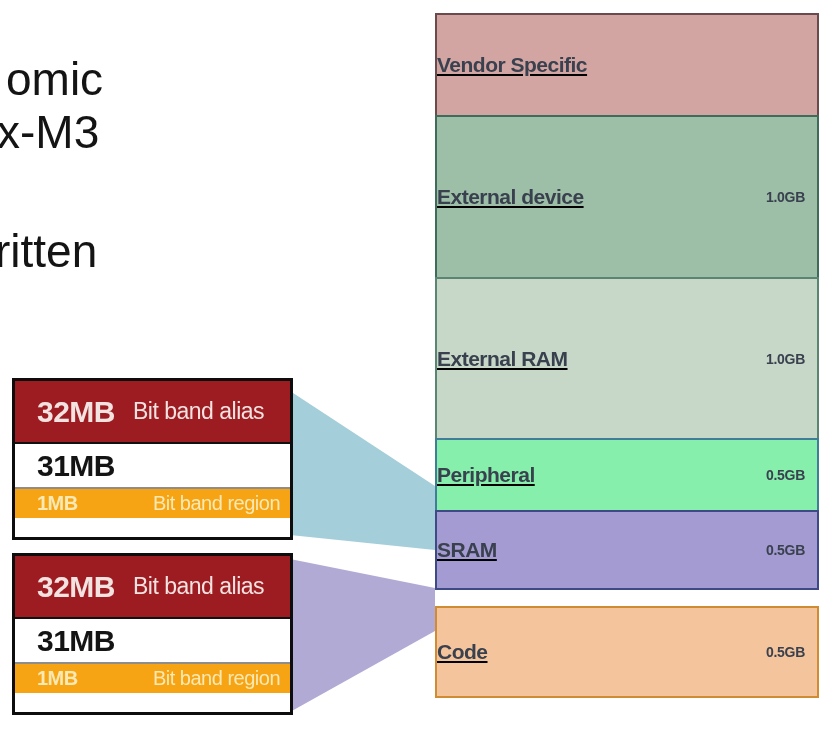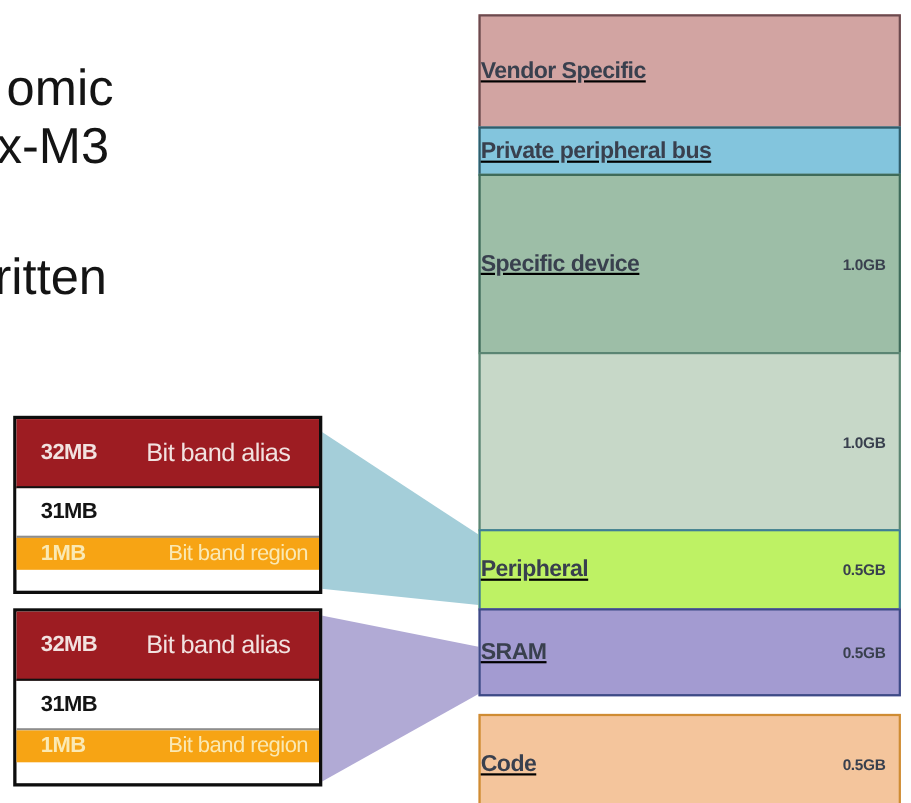--- a/index.html
+++ b/index.html
@@ -24,21 +24,21 @@
   .bbox{
     position:absolute;left:12px;width:281px;height:162px;
     border:3px solid #0d0d0d;box-sizing:border-box;z-index:2;background:#ffffff;
   }
   .bbox1{top:378px;}
   .bbox2{top:553px;}
   .brow{display:flex;align-items:center;box-sizing:border-box;}
   .brow-alias{height:63px;border-bottom:2px solid #111111;}
   .brow-free{height:45px;border-bottom:2px solid #8d8d8d;}
   .brow-region{height:29px;gap:36px;}
-  .bsize{width:70px;padding-left:22px;font-weight:bold;font-size:20px;letter-spacing:-0.5px;}
+  .bsize{width:70px;padding-left:22px;font-weight:bold;font-size:30px;letter-spacing:-0.5px;}
   .blabel{flex:1;text-align:center;font-weight:normal;font-size:23px;letter-spacing:-0.5px;}
   .brow-alias .bsize,.brow-alias .blabel{color:#f2e2e0;}
   .brow-free .bsize{color:#141414;}
   .brow-region .bsize,.brow-region .blabel{color:#fae9b4;font-size:20px;}
 
   
   .memmap{position:absolute;left:435px;top:13px;width:384px;z-index:2;}
   .region{
     position:relative;display:flex;align-items:center;justify-content:flex-start;
     box-sizing:border-box;border:2px solid #c2410c;margin-top:-2px;text-decoration:underline;
@@ -99,32 +99,29 @@
       <span class="bsize">1MB</span>
       <span class="blabel">Bit band region</span>
     </div>
   </div>
 
   <div class="memmap">
     <div class="region mr0" style="background-color: rgb(210, 164, 162); border-color: rgb(107, 74, 78);">
       <span class="region-name">Vendor Specific</span>
       <span class="region-size"></span>
     </div>
-    <div class="region mr1" style="background-color: rgb(131, 197, 221); border-color: rgb(47, 93, 107);">
-      <span class="region-name">Private peripheral bus</span>
-      <span class="region-size"></span>
-    </div>
     <div class="region mr2" style="background-color: rgb(157, 190, 167); border-color: rgb(63, 107, 90);">
-      <span class="region-name">Specific device</span>
+      <span class="region-name">External device</span>
       <span class="region-size">1.0GB</span>
     </div>
     <div class="region mr3" style="background-color: rgb(199, 216, 200); border-color: rgb(91, 133, 115);">
+      <span class="region-name">External RAM</span>
       <span class="region-size">1.0GB</span>
     </div>
-    <div class="region mr4" style="background-color: #bef264; border-color: rgb(63, 125, 152);">
+    <div class="region mr4" style="background-color: #86efac; border-color: rgb(63, 125, 152);">
       <span class="region-name">Peripheral</span>
       <span class="region-size">0.5GB</span>
     </div>
     <div class="region mr5" style="background-color: rgb(163, 155, 209); border-color: rgb(61, 74, 134);">
       <span class="region-name">SRAM</span>
       <span class="region-size">0.5GB</span>
     </div>
     <div class="region mr6" style="background-color: rgb(244, 197, 156); border-color: rgb(207, 140, 51);">
       <span class="region-name">Code</span>
       <span class="region-size">0.5GB</span>

